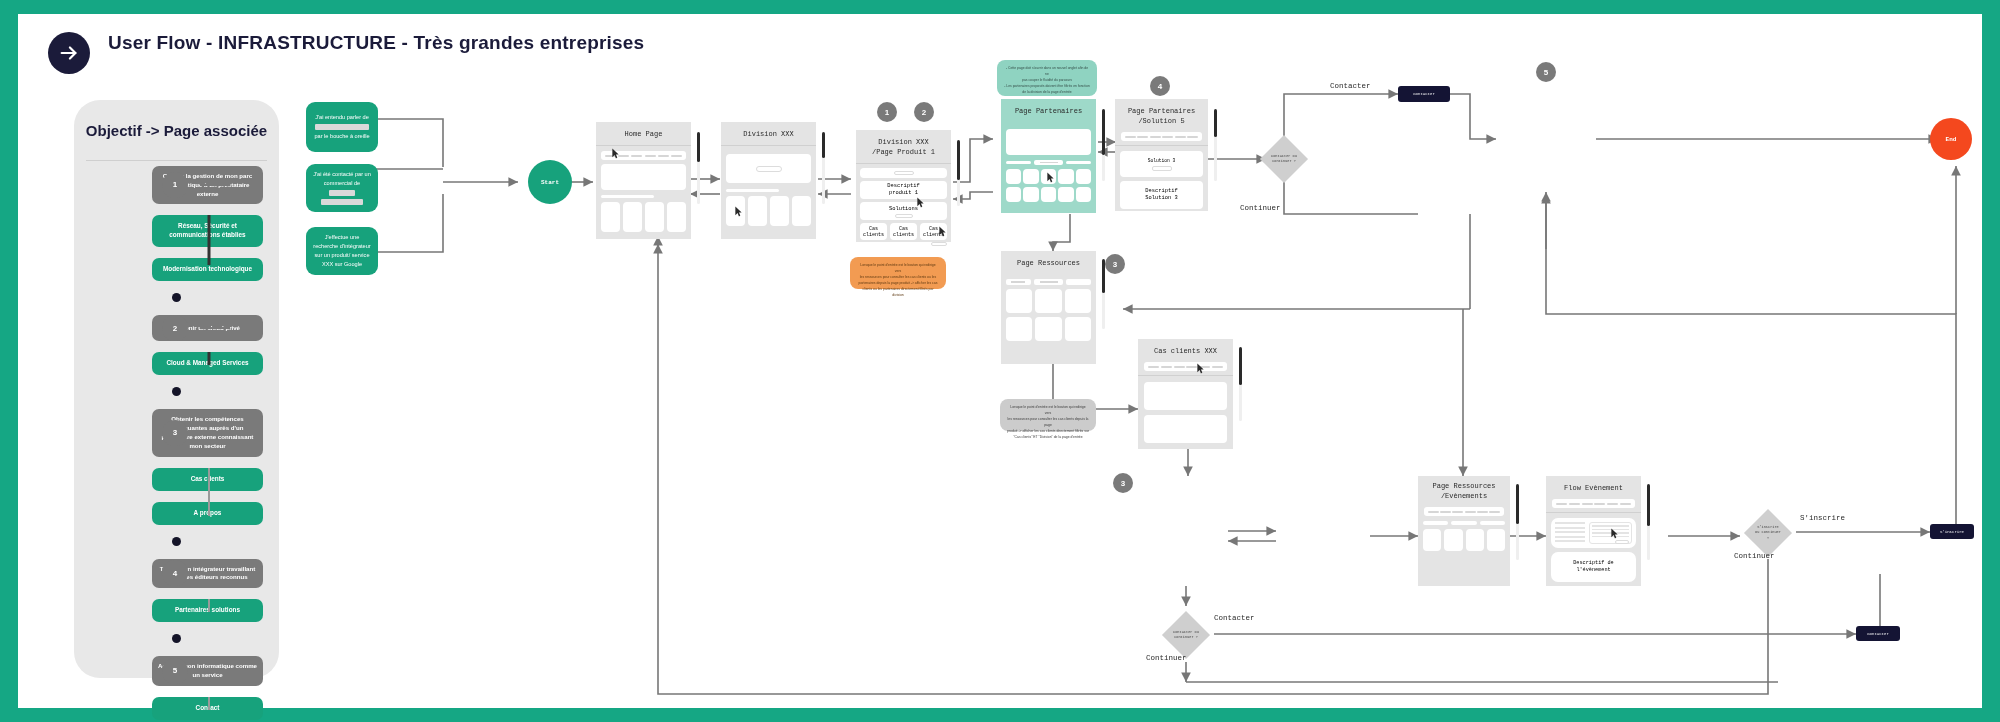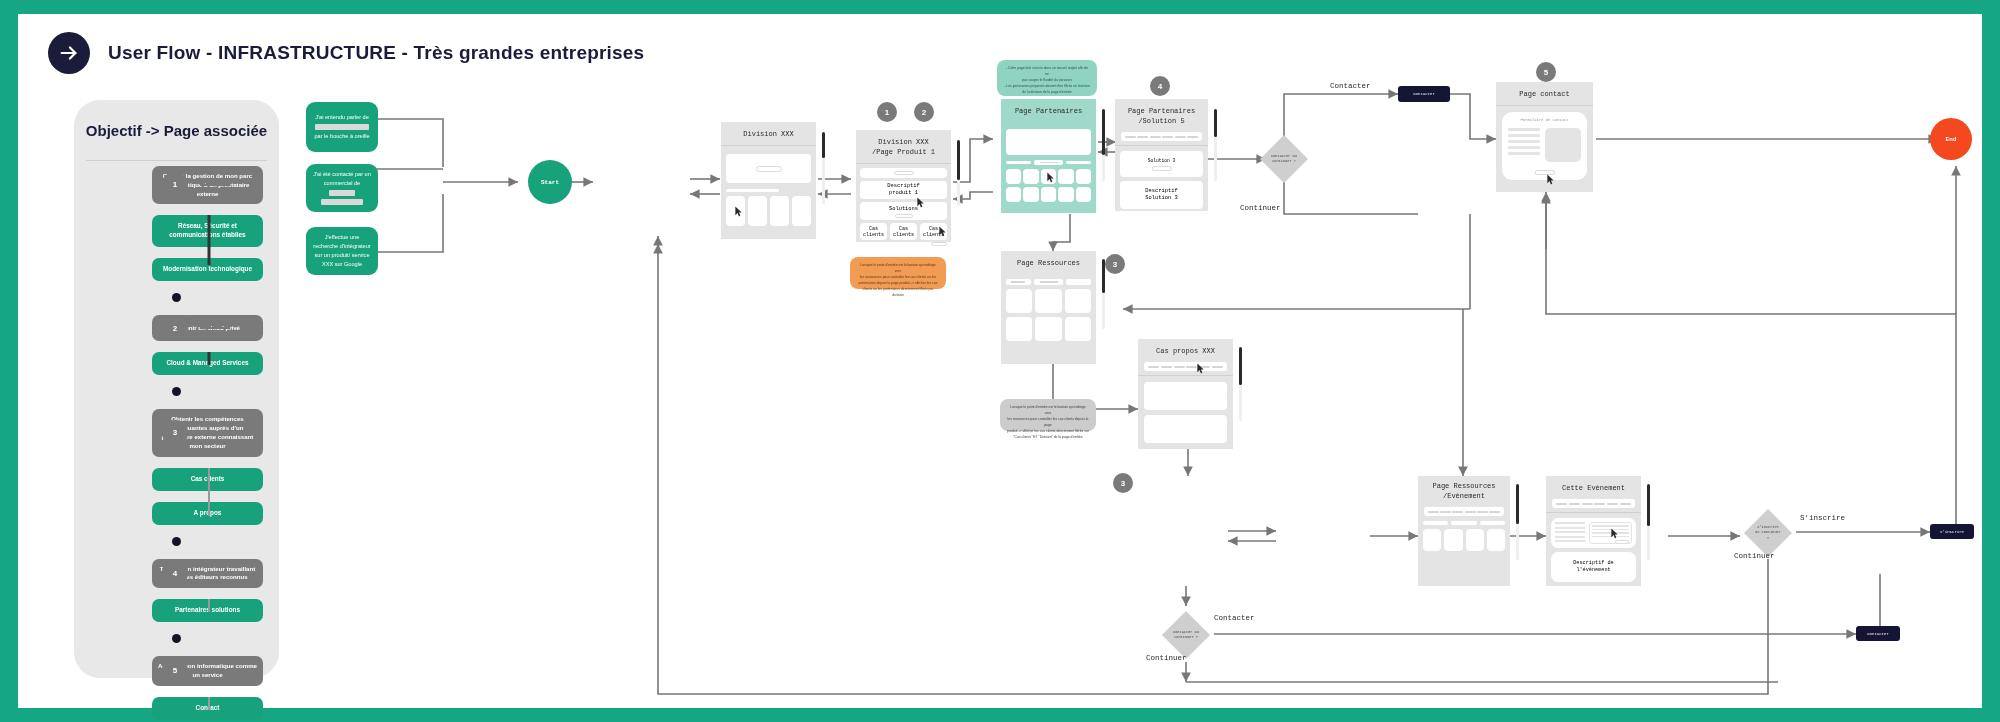--- a/index.html
+++ b/index.html
@@ -10,21 +10,21 @@
     overflow: hidden;
   }
   #root { position: relative; width: 2000px; height: 722px; background: #15a784; }
   #canvas {
     position: absolute; left: 18px; top: 14px;
     width: 1964px; height: 694px;
     background: #ffffff;
   }
 
   
-  .hdr { position: absolute; left: 30px; top: 18px; display: flex; align-items: center; gap: 18px; }
+  .hdr { position: absolute; left: 30px; top: 18px; display: flex; gap: 18px; }
   .hdr-badge {
     width: 42px; height: 42px; border-radius: 50%;
     background: #1b1b3a; display: flex; align-items: center; justify-content: center;
   }
   .hdr-badge svg { display: block; }
   .hdr-title { font-size: 19px; font-weight: bold; color: #1b1b3a; letter-spacing: .2px; white-space: nowrap; }
 
   
   .sidebar {
     position: absolute; left: 56px; top: 86px; width: 205px; height: 578px;
@@ -345,20 +345,48 @@
         <span>recherche d'intégrateur</span><br>
         <span>sur un produit/ service</span><br>
         <span>XXX sur Google</span>
       </div>
     </div>
 
     <div class="node circle start" style="left:510px; top:146px; width:44px; height:44px;">Start</div>
 
     <div class="node circle end" style="left:1912px; top:104px; width:42px; height:42px;">End</div>
 
+    <div class="screen" style="left:578px; top:108px; width:95px; height:117px;">
+      <div class="s-title">Home Page</div>
+      <div class="s-div"></div>
+      <div class="s-body">
+        <div class="navbar">
+            <i></i>
+            <i></i>
+            <i></i>
+            <i></i>
+            <i></i>
+            <i></i>
+          </div>
+        <div class="box" style="height:26px; margin-top:4px;"></div>
+        <div class="bar" style="height:3px; width:62%; margin-top:5px;"></div>
+        <div style="display:flex; gap:3px; margin-top:4px;">
+          <div class="box" style="flex:1; height:30px;"></div>
+          <div class="box" style="flex:1; height:30px;"></div>
+          <div class="box" style="flex:1; height:30px;"></div>
+          <div class="box" style="flex:1; height:30px;"></div>
+        </div>
+      </div>
+      <div class="scroll" style="right:-9px; top:10px; height:72px;">
+          <b style="top:0; height:30px;"></b>
+        </div>
+      <svg class="cursor" style="left:15px; top:26px;" viewBox="0 0 20 26">
+          <path d="M3 1 L3 20 L8 15 L11 23 L14 21 L11 14 L17 14 Z" fill="#2a2a2a"></path>
+        </svg>
+    </div>
 
     <div class="screen" style="left:703px; top:108px; width:95px; height:117px;">
       <div class="s-title">Division XXX</div>
       <div class="s-div"></div>
       <div class="s-body">
         <div class="box" style="height:29px; margin-top:3px; display:flex; align-items:center; justify-content:center;">
           <div class="lightbar" style="width:26px; height:6px; background:#fff; border:1px solid #dcdcdc; border-radius:3px;"></div>
         </div>
         <div class="bar" style="height:3px; width:62%; margin-top:6px;"></div>
         <div style="display:flex; gap:3px; margin-top:4px;">
@@ -512,45 +540,20 @@
         <span>continuer ?</span>
       </div>
     </div>
     <div class="lbl" style="left:1312px; top:68px;">Contacter</div>
     <div class="lbl" style="left:1222px; top:190px;">Continuer</div>
 
     <div class="cta" style="left:1380px; top:72px; width:52px; height:16px;">Contacter</div>
 
     <div class="badge-num" style="left:1518px; top:48px;">5</div>
 
-    <div class="screen" style="left:1478px; top:68px; width:97px; height:110px;">
-      <div class="s-title">Page contact</div>
-      <div class="s-div"></div>
-      <div class="s-body" style="padding:6px;">
-        <div class="box" style="height:68px; border-radius:10px; padding:6px;">
-          <div class="mono" style="font-size:3.8px; text-align:center; color:#9a9a9a;">Formulaire de contact</div>
-          <div style="display:flex; gap:5px; margin-top:6px;">
-            <div style="flex:1;">
-              <div style="height:3px; background:#e4e4e4; border-radius:1px; margin-bottom:3px;"></div>
-              <div style="height:3px; background:#e4e4e4; border-radius:1px; margin-bottom:3px;"></div>
-              <div style="height:3px; background:#e4e4e4; border-radius:1px; margin-bottom:3px;"></div>
-              <div style="height:3px; background:#e4e4e4; border-radius:1px; margin-bottom:3px;"></div>
-              <div style="height:3px; background:#e4e4e4; border-radius:1px;"></div>
-            </div>
-            <div style="flex:1.1; height:34px; background:#e4e4e4; border-radius:5px;"></div>
-          </div>
-          <div style="display:flex; justify-content:center; margin-top:8px;">
-            <div style="width:20px; height:5px; background:#fff; border:1px solid #dcdcdc; border-radius:2px;"></div>
-          </div>
-        </div>
-      </div>
-      <svg class="cursor" style="left:50px; top:92px;" viewBox="0 0 20 26">
-          <path d="M3 1 L3 20 L8 15 L11 23 L14 21 L11 14 L17 14 Z" fill="#2a2a2a"></path>
-        </svg>
-    </div>
 
     <div class="badge-num" style="left:1087px; top:240px;">3</div>
 
     <div class="screen" style="left:983px; top:237px; width:95px; height:113px;">
       <div class="s-title">Page Ressources</div>
       <div class="s-body" style="padding:5px;">
         <div style="display:flex; gap:3px;">
           <div class="bar" style="flex:1; height:6px; display:flex; align-items:center; justify-content:center;">
               <i style="display:block;width:14px;height:1.5px;background:#d6d6d6;"></i>
             </div>
@@ -576,21 +579,21 @@
     </div>
 
     <div class="note gray" style="left:982px; top:385px; width:96px; height:32px;">
       <div>Lorsque le point d'entrée est le bouton qui redirige vers</div>
       <div>les ressources pour consulter les cas clients depuis la page</div>
       <div>produit -&gt; afficher les cas clients directement filtrés sur</div>
       <div>"Cas clients" ET "Division" de la page d'entrée</div>
     </div>
 
     <div class="screen" style="left:1120px; top:325px; width:95px; height:110px;">
-      <div class="s-title">Cas propos XXX</div>
+      <div class="s-title">Cas clients XXX</div>
       <div class="navbar" style="margin:0 6px;">
           <i></i>
           <i></i>
           <i></i>
           <i></i>
           <i></i>
           <i></i>
         </div>
       <div class="s-div" style="margin-top:4px;"></div>
       <div class="s-body" style="padding:6px;">
@@ -605,21 +608,21 @@
         </svg>
     </div>
 
     <div class="badge-num" style="left:1095px; top:459px;">3</div>
 
 
 
     <div class="screen" style="left:1400px; top:462px; width:92px; height:110px;">
       <div class="s-title" style="padding-top:5px;">
         <span>Page Ressources</span><br>
-        <span>/Evènement</span>
+        <span>/Evènements</span>
       </div>
       <div class="navbar" style="margin:0 6px;">
           <i></i>
           <i></i>
           <i></i>
           <i></i>
           <i></i>
           <i></i>
         </div>
       <div class="s-body" style="padding:5px;">
@@ -634,21 +637,21 @@
           <div class="box" style="flex:1; height:22px;"></div>
           <div class="box" style="flex:1; height:22px;"></div>
         </div>
       </div>
       <div class="scroll" style="right:-9px; top:8px; height:76px;">
           <b style="top:0; height:40px;"></b>
         </div>
     </div>
 
     <div class="screen" style="left:1528px; top:462px; width:95px; height:110px;">
-      <div class="s-title">Cette Evènement</div>
+      <div class="s-title">Flow Evènement</div>
       <div class="navbar" style="margin:0 6px;">
           <i></i>
           <i></i>
           <i></i>
           <i></i>
           <i></i>
           <i></i>
         </div>
       <div class="s-div" style="margin-top:4px;"></div>
       <div class="s-body" style="padding:5px;">

